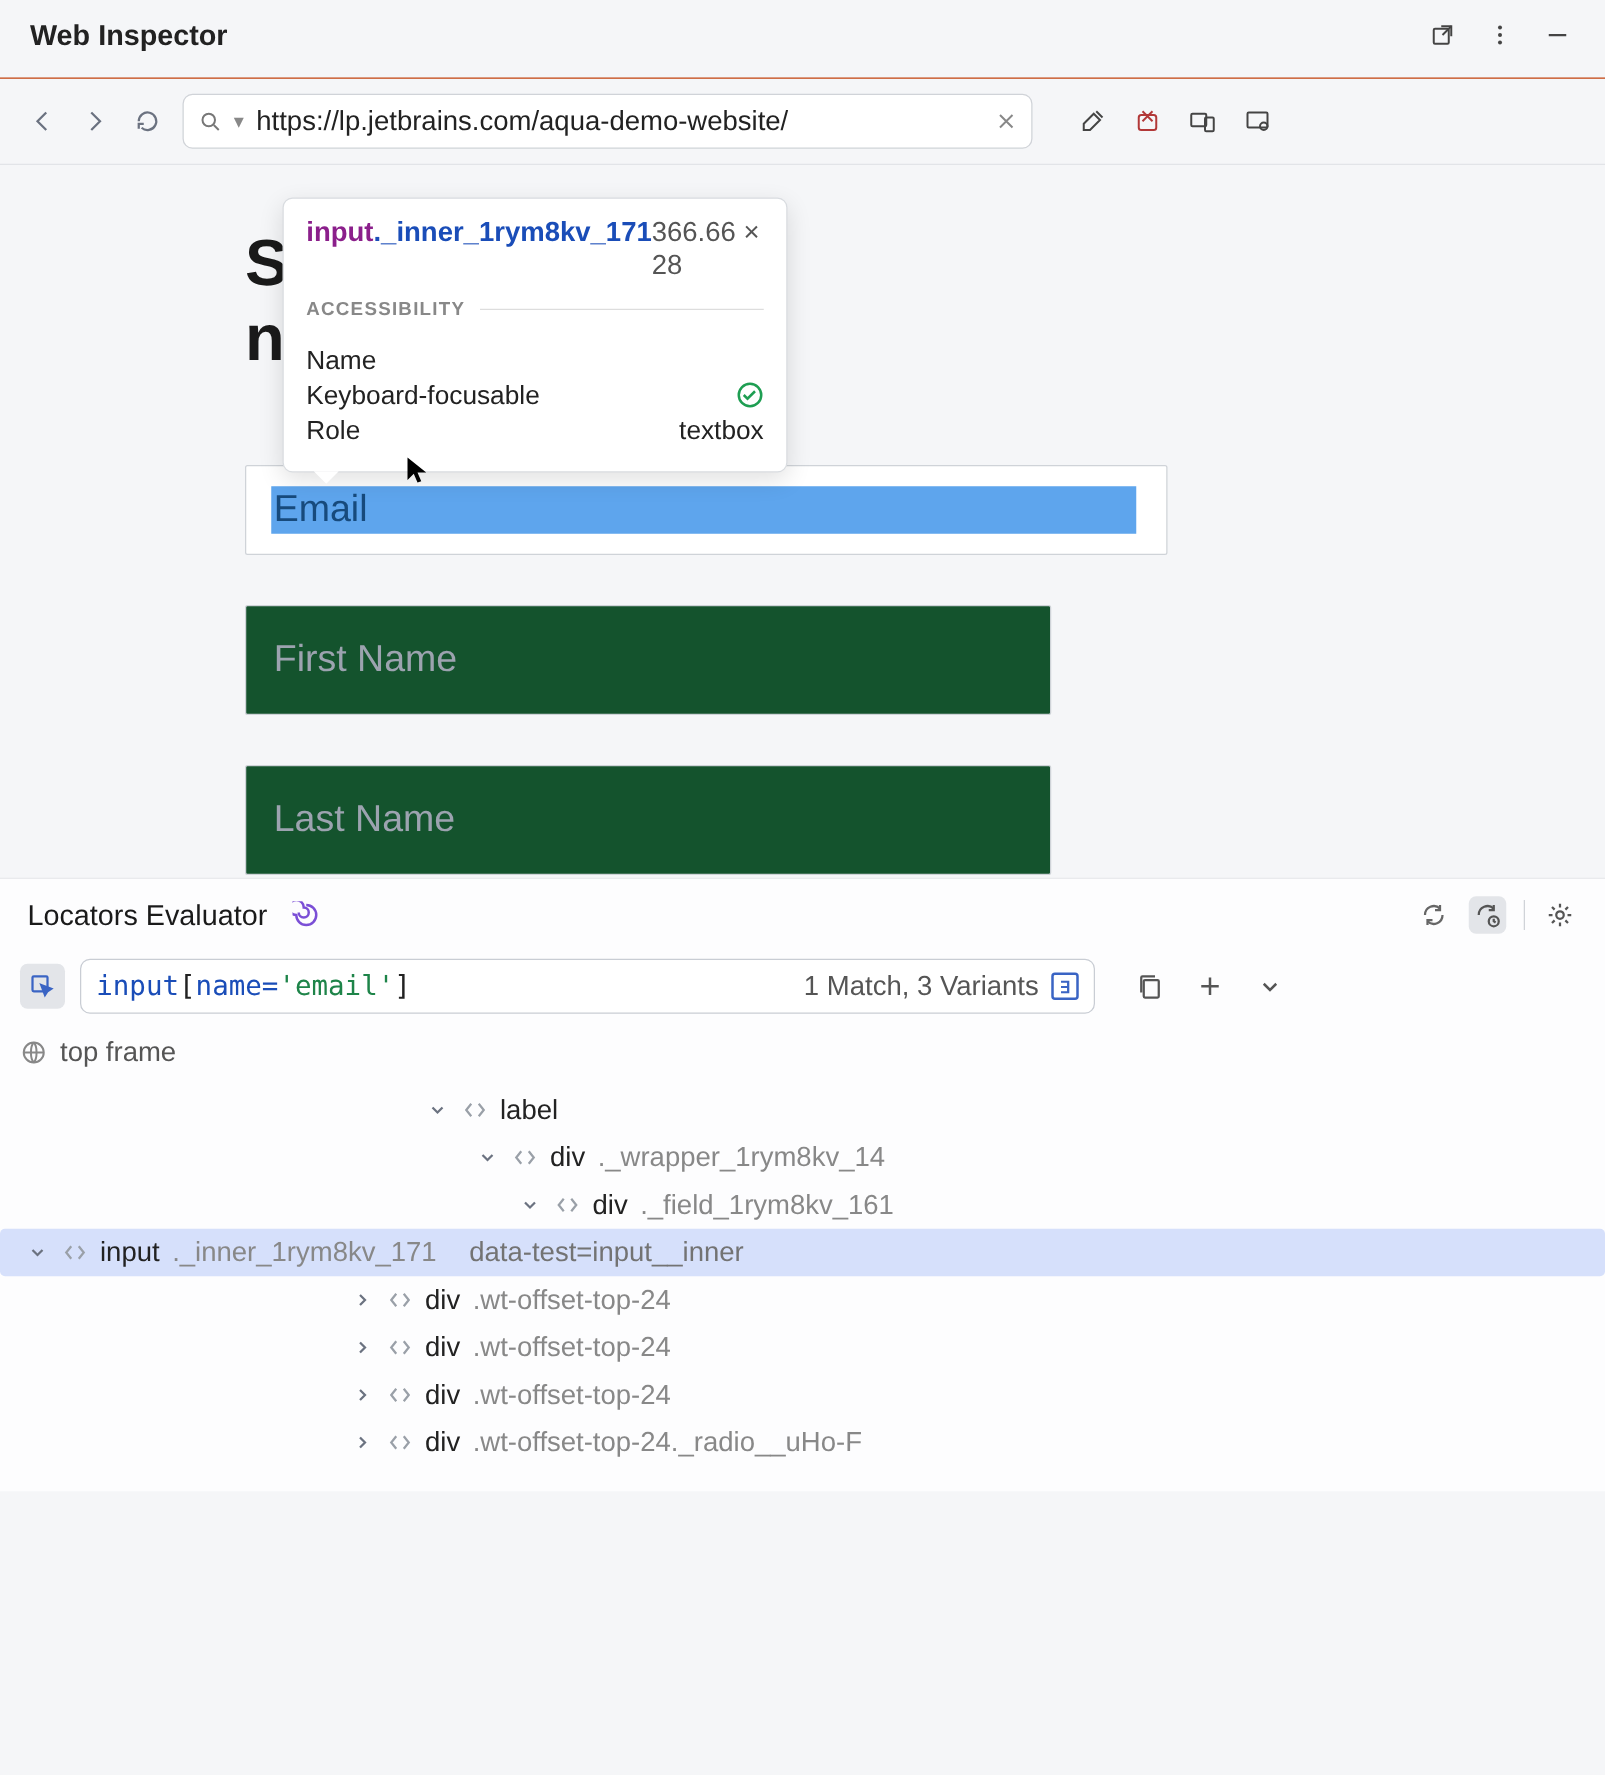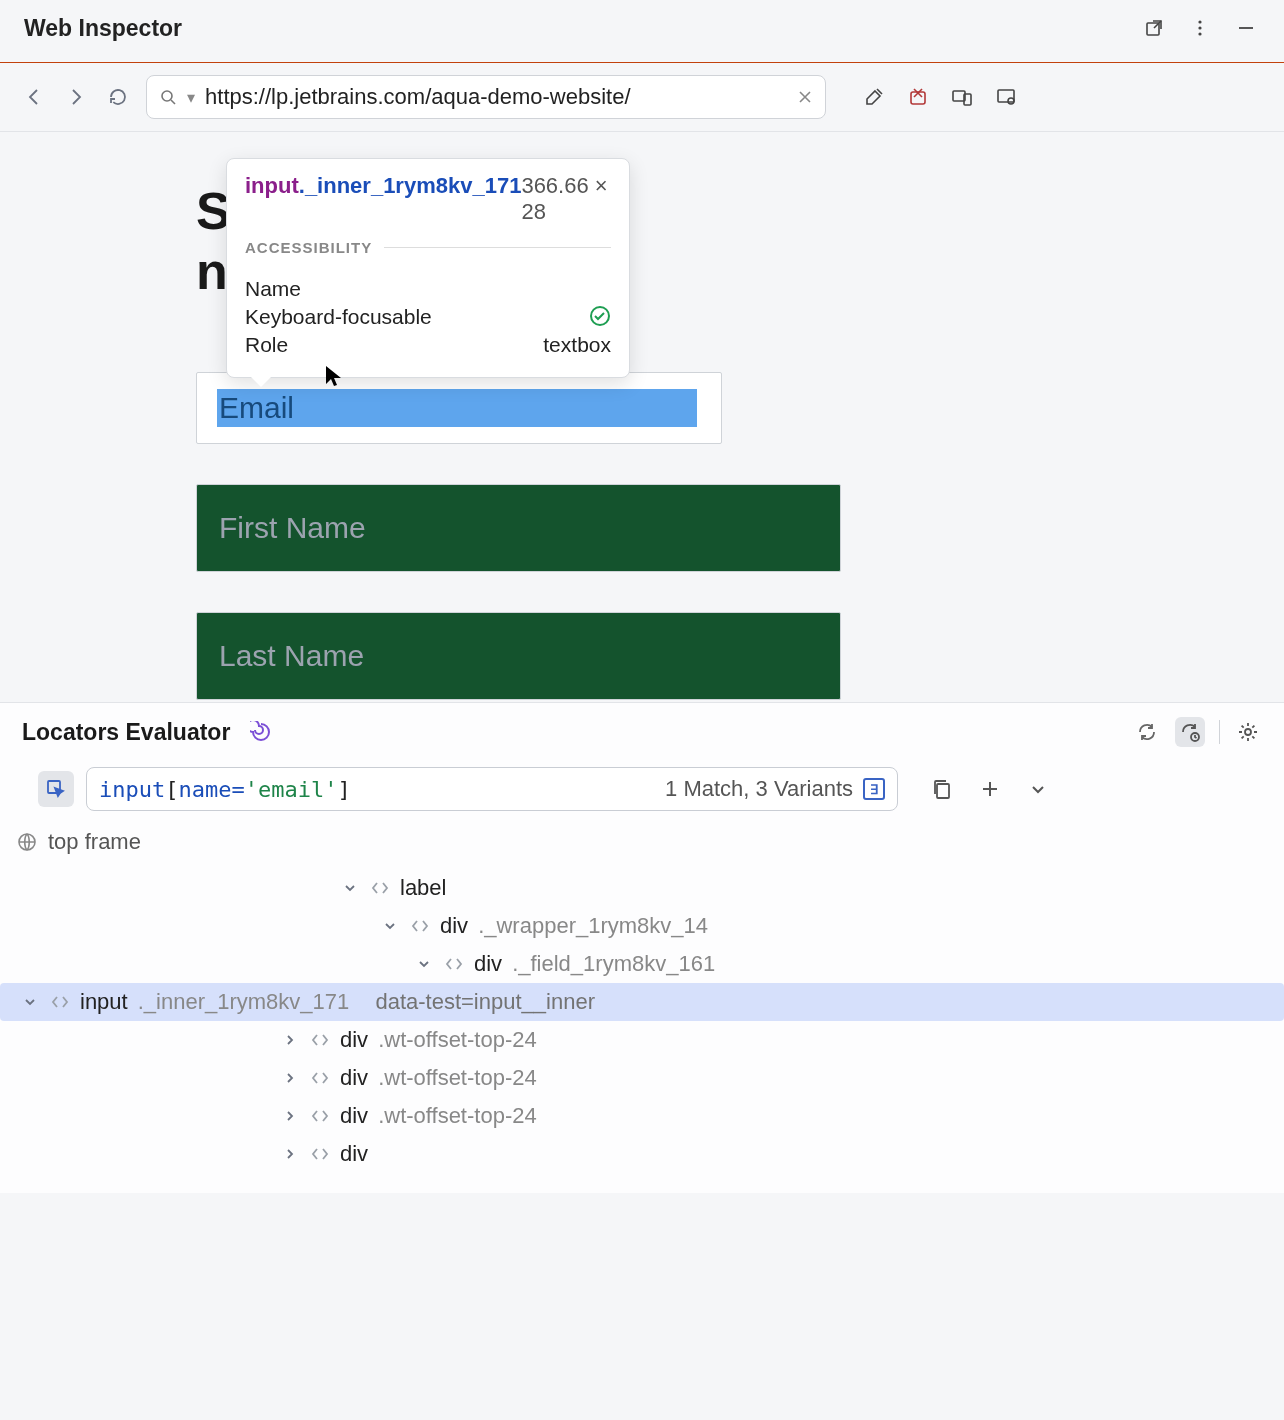--- a/index.html
+++ b/index.html
@@ -72,21 +72,21 @@
 .tt-dims { color: #555; }
 .tt-section-head {
   font-size: 15px; letter-spacing: 1px; color: #888; font-weight: 600;
   display: flex; align-items: center; gap: 12px; margin-bottom: 21px;
 }
 .tt-section-head .rule { flex: 1; height: 1px; background: #ddd; }
 .tt-row { display: flex; justify-content: space-between; font-size: 21px; color: #222; margin: 4px 0; }
 .check-ico { color: #1e9e52; }
 
 .field-box {
-  width: 526px; background: #fff; border: 1px solid #cfd3d8; border-radius: 2px;
+  width: 738px; background: #fff; border: 1px solid #cfd3d8; border-radius: 2px;
   margin-top: 0; padding: 18px 22px; position: relative;
 }
 .field-highlight {
   position: absolute; top: 16px; left: 20px; right: 24px; bottom: 16px;
   background: #5ea5ed; z-index: 1;
 }
 .field-placeholder {
   position: relative; z-index: 2; font-size: 30px; color: #174a7c;
 }
 .field2, .field3 {
@@ -100,27 +100,27 @@
 }
 
 .panel {
   border-top: 1px solid #e2e4e8; background: #fdfdfe;
 }
 .panel-head {
   display: flex; align-items: center; justify-content: space-between;
   padding: 14px 22px;
 }
 .panel-title-wrap { display: flex; align-items: center; gap: 20px; }
-.panel-title { font-size: 23px; font-weight: 700; }
+.panel-title { font-size: 23px; font-weight: 400; }
 .spiral-ico { color: #7b4fd6; }
 .panel-head-right { display: flex; gap: 14px; align-items: center; }
 .panel-head-right .btn-active { background: #e3e5e9; border-radius: 6px; padding: 4px; }
 
 .locator-row {
-  display: flex; align-items: center; gap: 12px; padding: 6px 22px 10px 38px;
+  display: flex; align-items: center; gap: 12px; padding: 6px 22px 10px 16px;
 }
 .picker-btn {
   width: 36px; height: 36px; background: #e3e5e9; border-radius: 6px;
   display: flex; align-items: center; justify-content: center; color: #3a64c4;
 }
 .locator-input-wrap {
   flex: 0 0 812px; background: #fff; border: 1px solid #c9cdd4; border-radius: 8px;
   display: flex; align-items: center; padding: 8px 12px; font-size: 22px;
   font-family: "Menlo", "Consolas", monospace; justify-content: space-between;
 }
@@ -488,15 +488,16 @@
           <svg width="16" height="16" viewBox="0 0 16 16" fill="none" stroke="#6b7280" stroke-width="1.8">
             <path d="M6 4l4 4-4 4"></path>
           </svg>
         </span>
         <span class="tag-ico">
           <svg width="20" height="20" viewBox="0 0 20 20" fill="none" stroke="#9aa0a8" stroke-width="1.8">
             <path d="M7 5l-4 5 4 5M13 5l4 5-4 5"></path>
           </svg>
         </span>
         <span class="tree-tagname">div</span> 
+        <span class="tree-class">.wt-offset-top-24._radio__uHo-F</span>
       </div>
     </div>
 </div>
 
 </body></html>

